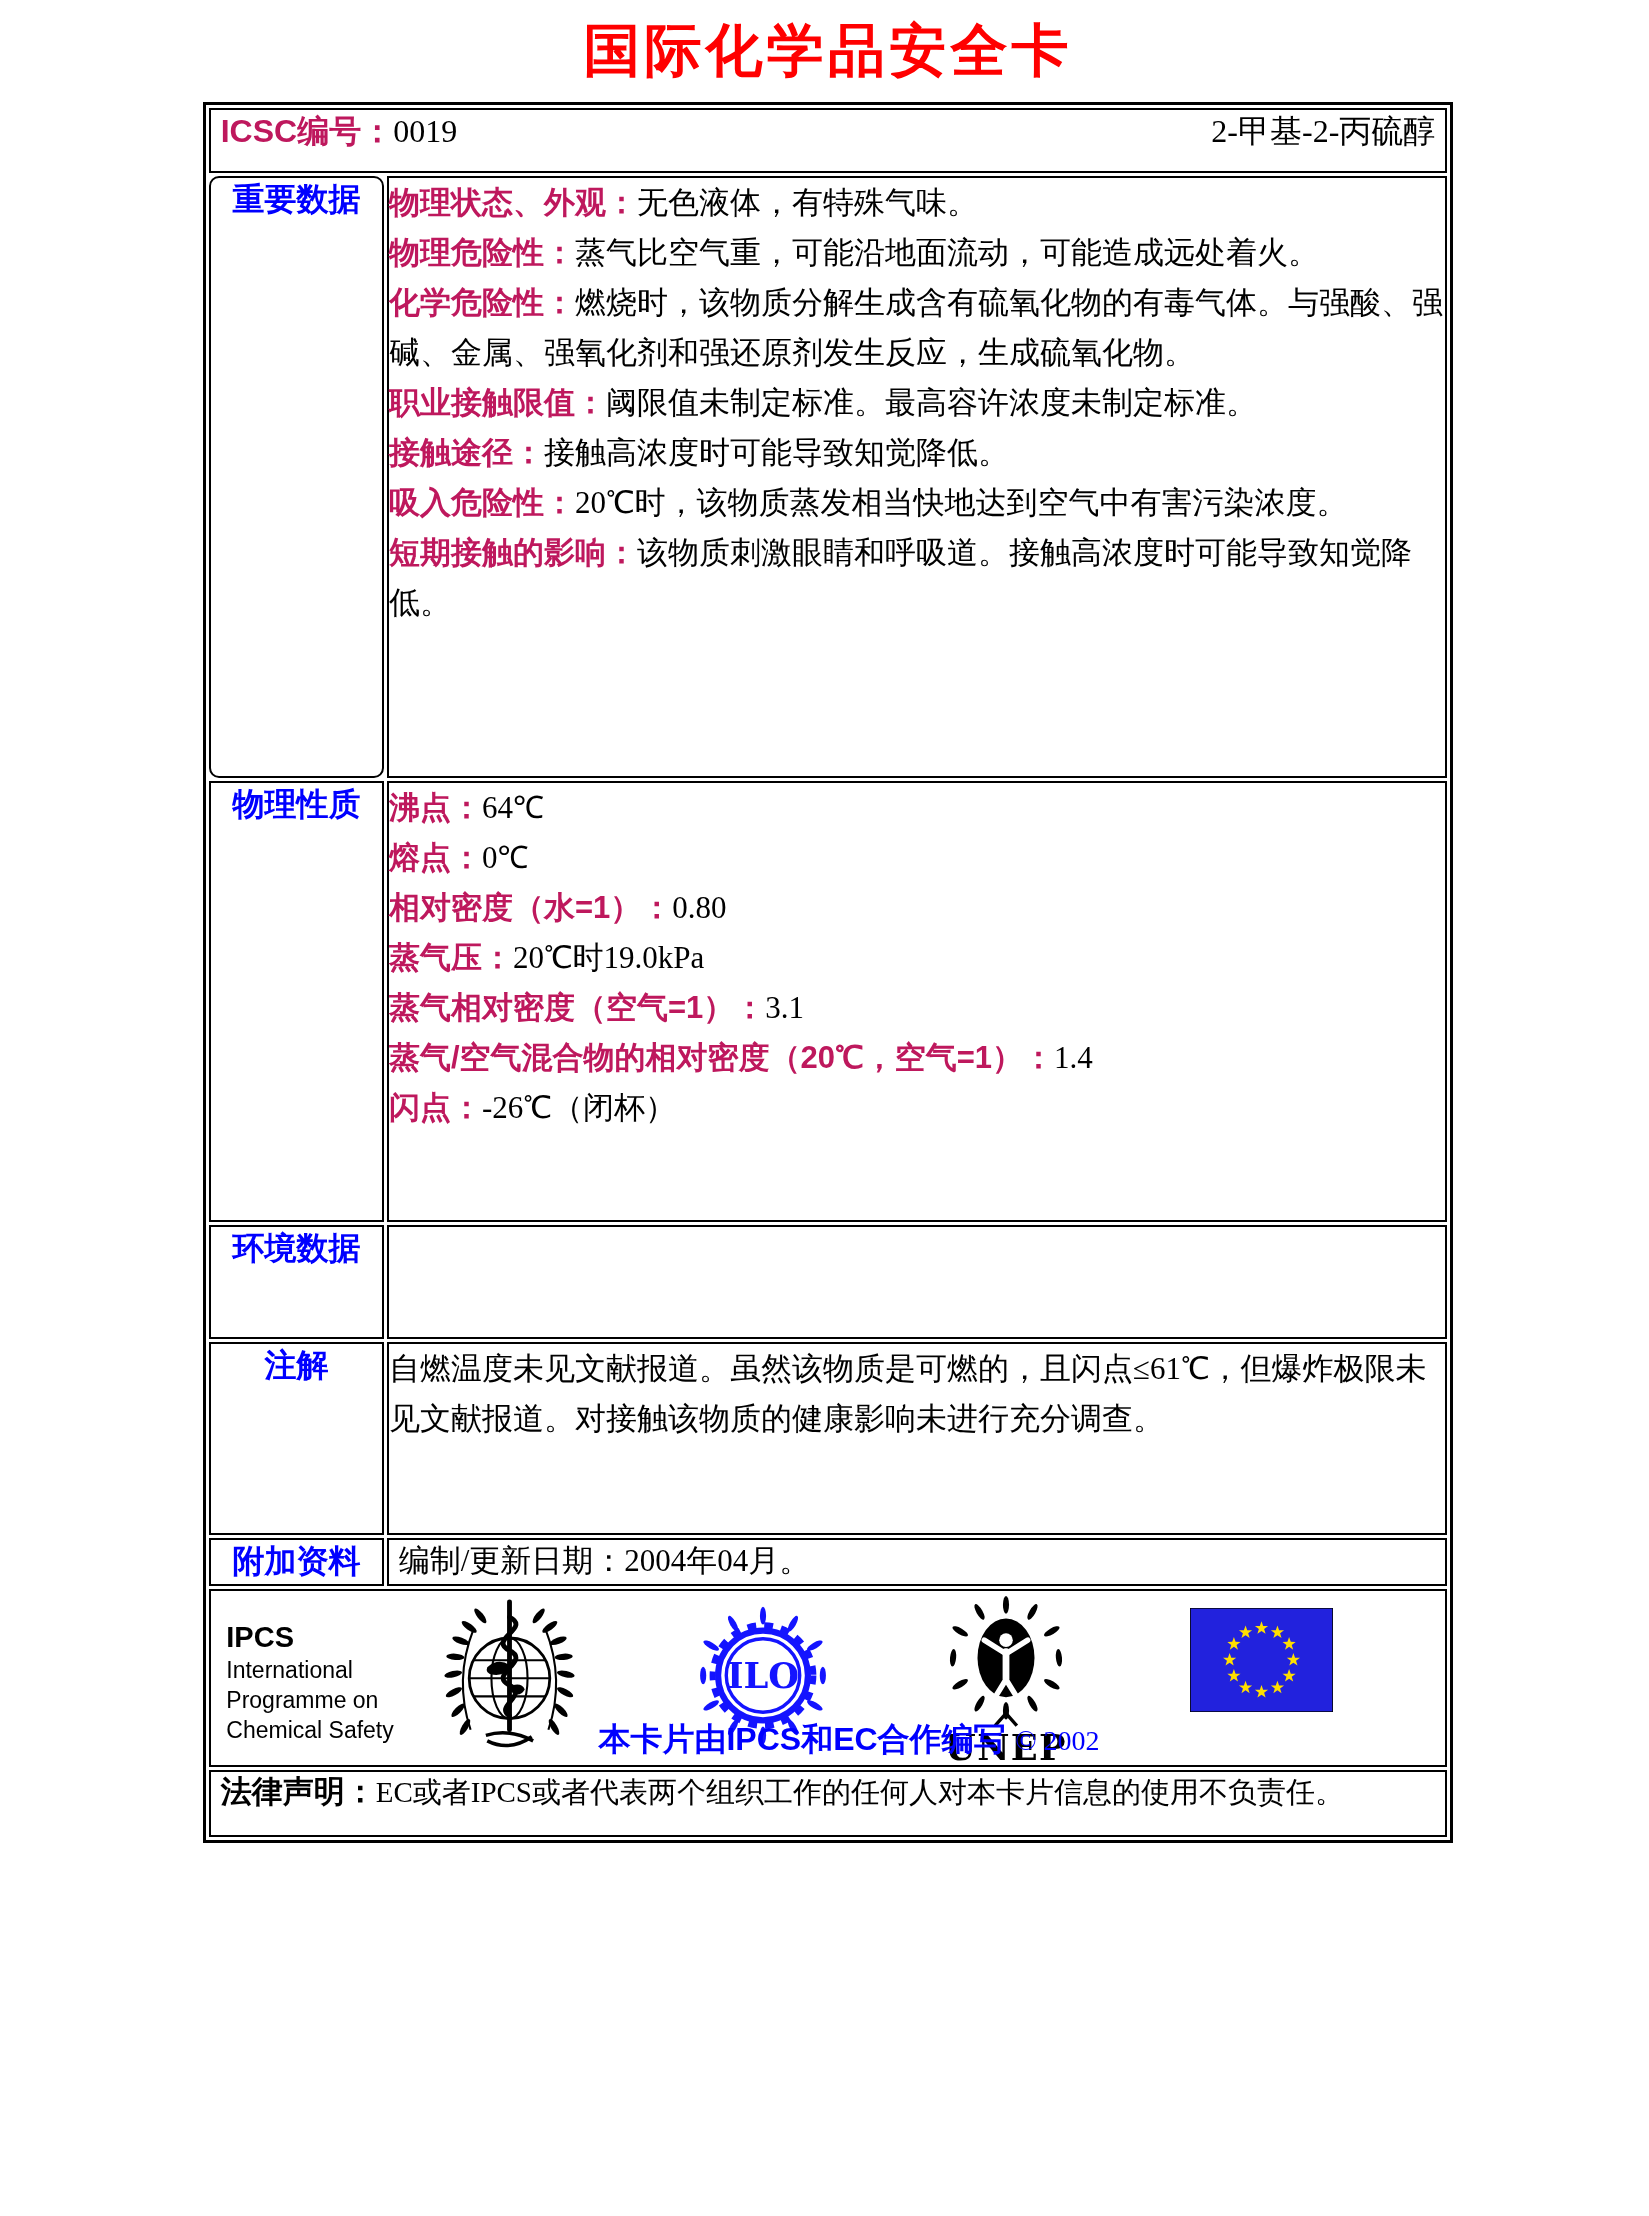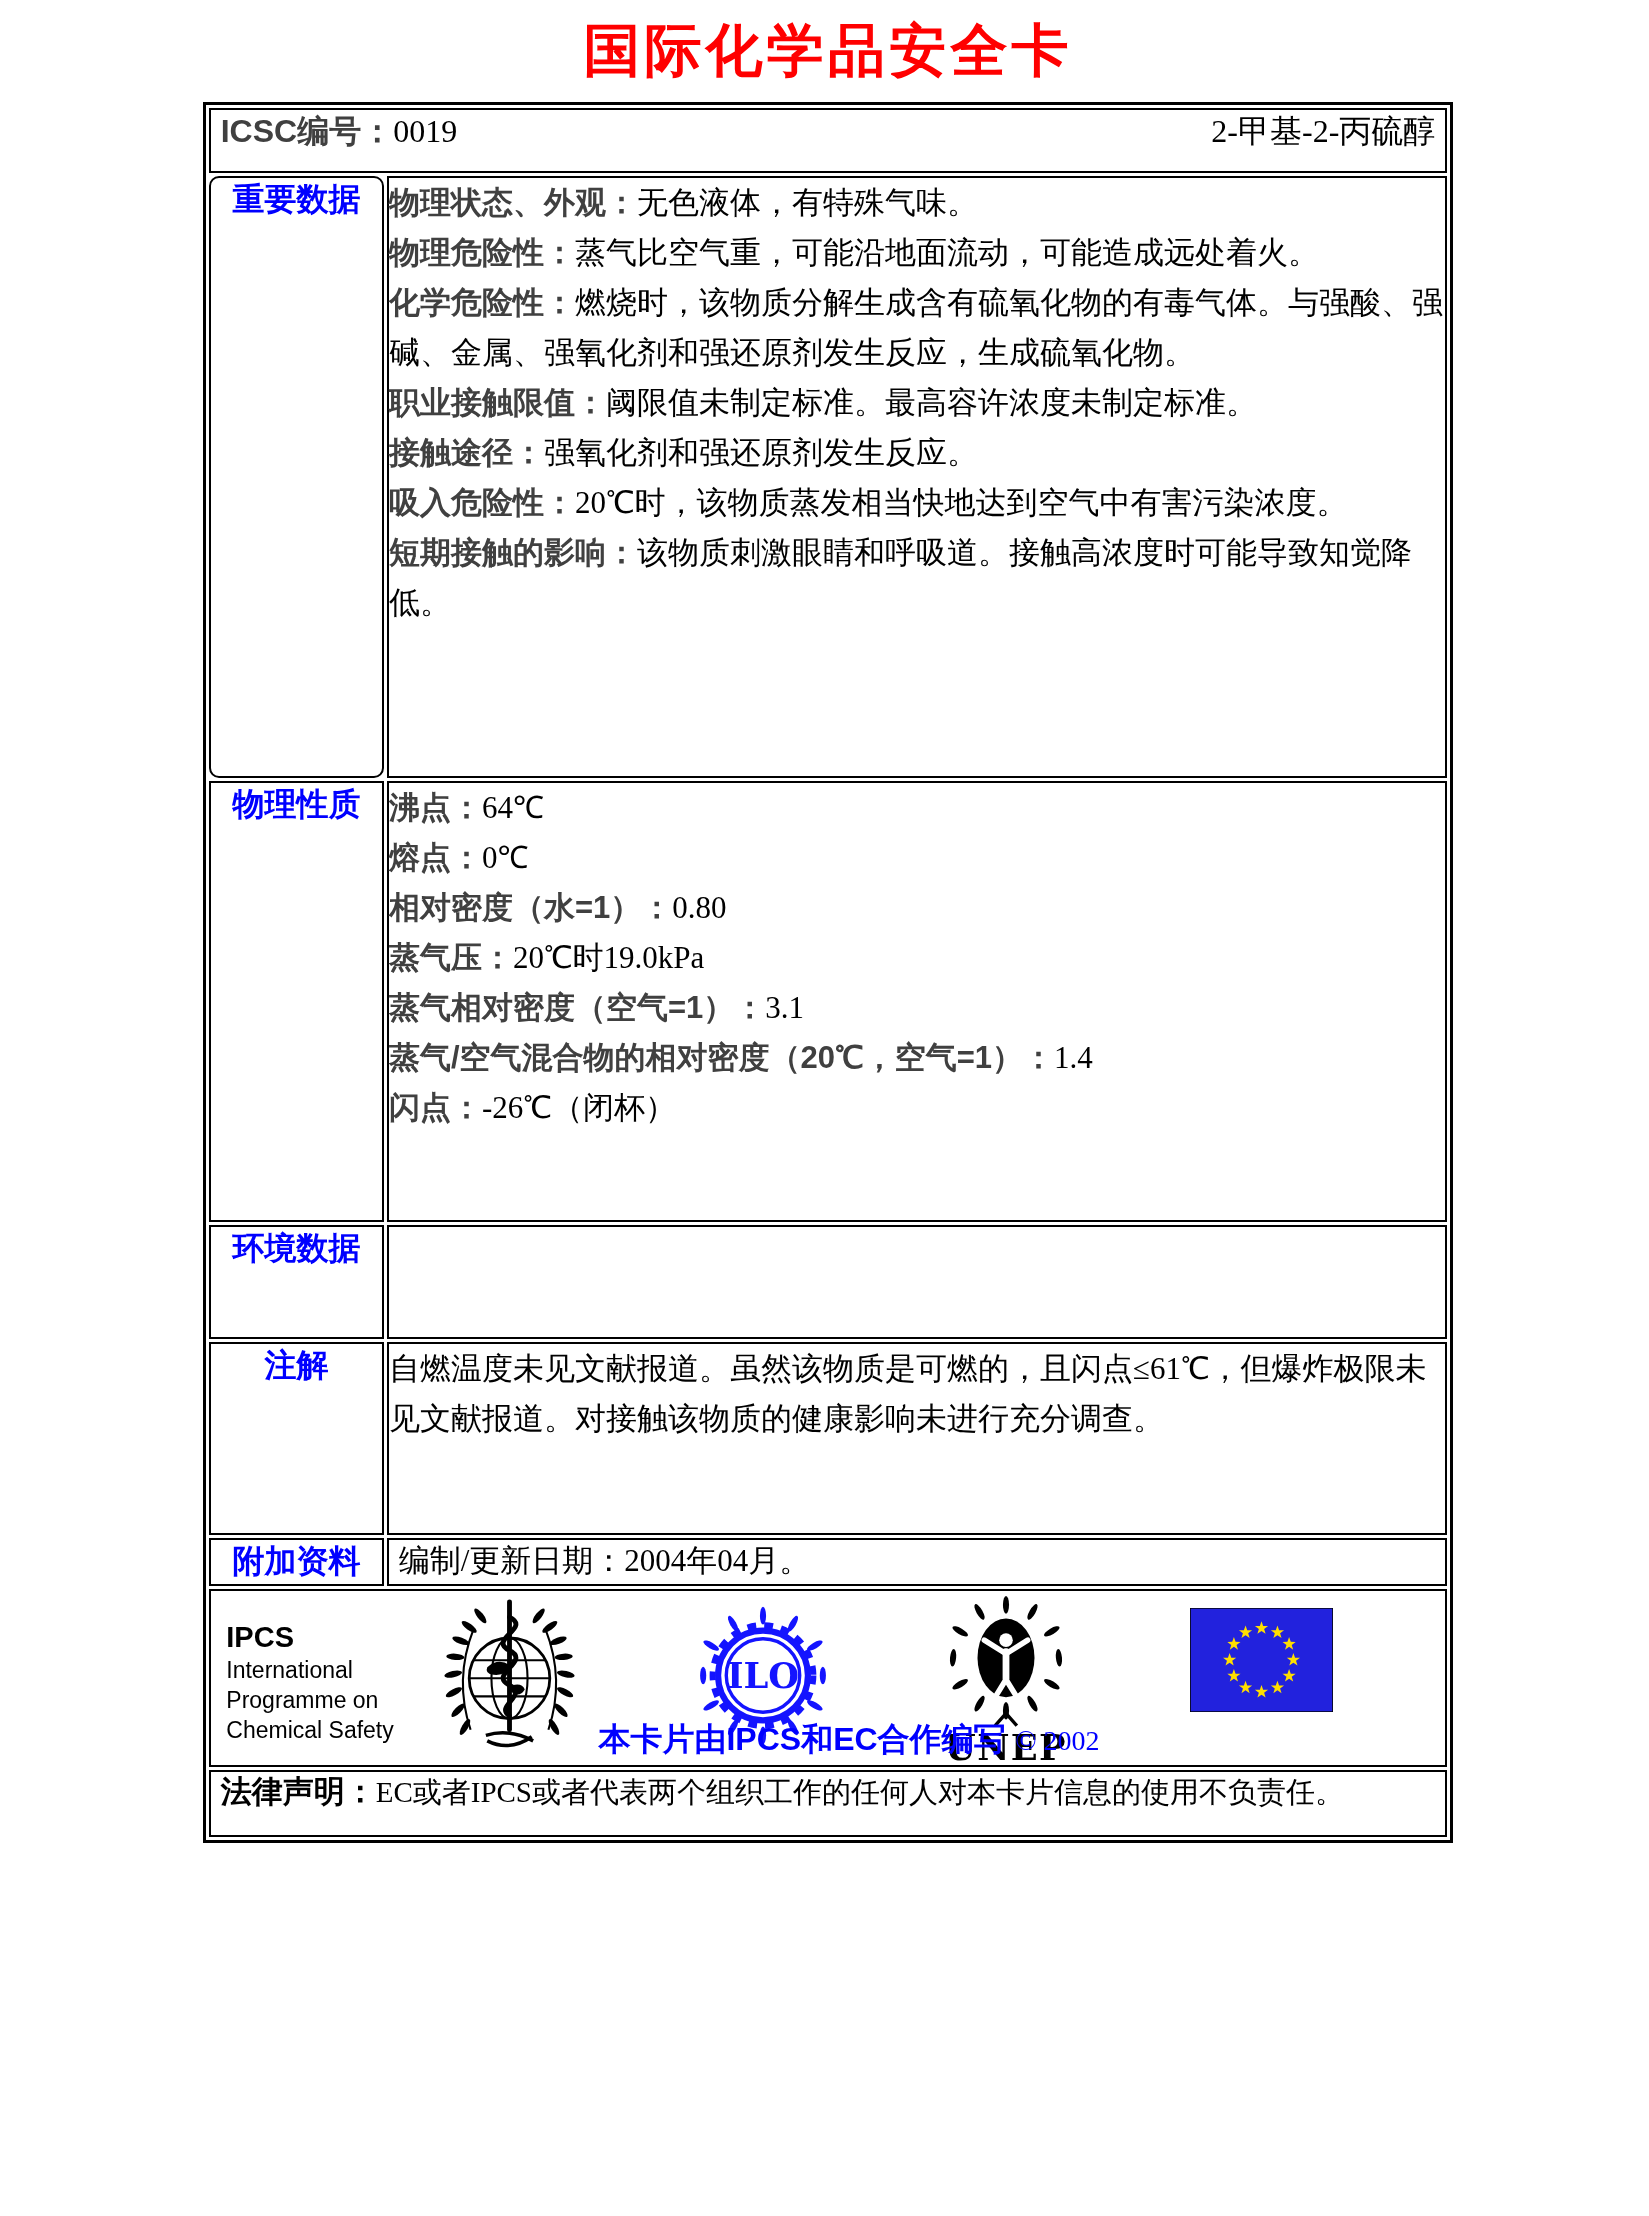--- a/index.html
+++ b/index.html
@@ -8,21 +8,21 @@
   .doc-title { position:absolute; left:203px; top:12.5px; width:1250px; text-align:center;
                font-family:"DejaVu Serif", serif; font-weight:900; font-size:57px; color:#ff0000;
                letter-spacing:4.2px; }
   table.card { position:absolute; left:203px; top:102px; width:1250px;
                border:3.5px solid #000; border-collapse:separate; border-spacing:3.5px;
                table-layout:fixed; background:#fff; }
   table.card td { border:2.1px solid #000; padding:0; vertical-align:top; background:#fff; }
   col.c-label { width:175px; }
   td.hdr { height:61px; vertical-align:middle; }
   .hdr-flex { display:flex; justify-content:space-between; align-items:center; padding:0 9.7px; }
-  .k { font-family:"Liberation Sans", sans-serif; font-weight:700; color:#404040; }
+  .k { font-family:"Liberation Sans", sans-serif; font-weight:700; color:#be185d; }
   .v { font-family:"Liberation Serif", serif; color:#000; }
   .hdr-flex .k { font-size:32px; }
   .hdr-flex .v { font-size:32px; }
   .hdr-num { }
   .chem-name { font-size:33px; }
   td.lbl { vertical-align:middle; text-align:center;
            font-family:"Liberation Sans", sans-serif; font-weight:700;
            font-size:32px; color:#0000ff; }
   td.cnt { padding:5.6px 9.7px; font-size:31px; line-height:50px; }
   .item .k { font-size:31px; }
@@ -70,21 +70,21 @@
     </tr>
 
     <tr>
       <td class="lbl" style="height:598px;border-radius:10px;">重要数据</td>
       <td class="cnt">
 
       <div class="item"><span class="k">物理状态、外观：</span><span class="v">无色液体，有特殊气味。</span></div>
             <div class="item"><span class="k">物理危险性：</span><span class="v">蒸气比空气重，可能沿地面流动，可能造成远处着火。</span></div>
             <div class="item"><span class="k">化学危险性：</span><span class="v">燃烧时，该物质分解生成含有硫氧化物的有毒气体。与强酸、强碱、金属、强氧化剂和强还原剂发生反应，生成硫氧化物。</span></div>
             <div class="item"><span class="k">职业接触限值：</span><span class="v">阈限值未制定标准。最高容许浓度未制定标准。</span></div>
-            <div class="item"><span class="k">接触途径：</span><span class="v">强氧化剂和强还原剂发生反应。</span></div>
+            <div class="item"><span class="k">接触途径：</span><span class="v">接触高浓度时可能导致知觉降低。</span></div>
             <div class="item"><span class="k">吸入危险性：</span><span class="v">20℃时，该物质蒸发相当快地达到空气中有害污染浓度。</span></div>
             <div class="item"><span class="k">短期接触的影响：</span><span class="v">该物质刺激眼睛和呼吸道。接触高浓度时可能导致知觉降低。</span></div>
           </td>
     </tr>
 
     <tr>
       <td class="lbl" style="height:437px;">物理性质</td>
       <td class="cnt">
 
       <div class="item"><span class="k">沸点：</span><span class="v">64℃</span></div>

